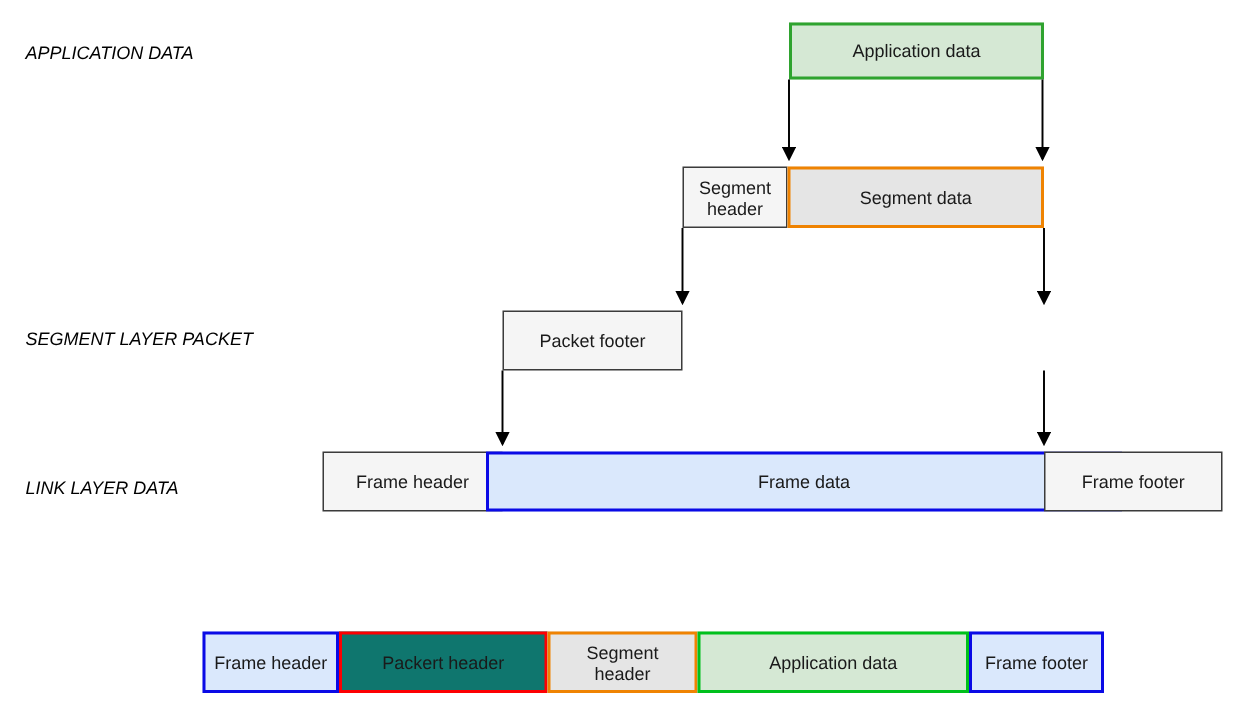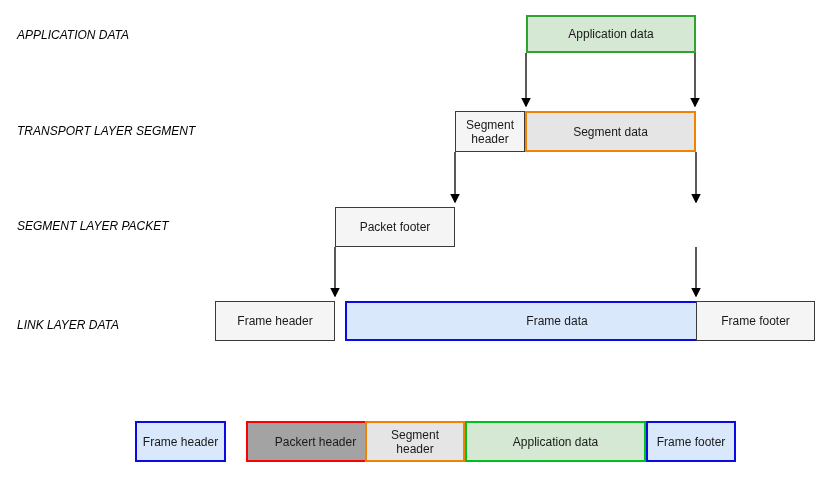--- a/index.html
+++ b/index.html
@@ -29,48 +29,47 @@
     font-size:12px;
     line-height:14px;
     color:#1a1a1a;
     padding:0 4px;
   }
   .gray   {background:#f5f5f5; border:1px solid #3b3b3b;}
   .green  {background:#d5e8d4; border:2px solid #2fa32f;}
   .green-b{background:#d5e8d4; border:2px solid #00c01c;}
   .orange {background:#e5e5e5; border:2px solid #ef8302;}
   .red    {background:#f8cecc; border:2px solid #fd0002;}
-  .pink   {background:#a3a3a3; border:2px solid #fd0002;margin-left:20px;}
+  .pink   {background:#0f766e; border:2px solid #fd0002;}
   .blue   {background:#dae8fc; border:2px solid #0a0ae6;}
   .blue-l {background:#dae8fc; border:2px solid #0a0ae6;}
   #arrow-overlay{
     position:absolute;
     left:0;top:0;width:831px;height:477px;
     pointer-events:none;
   }
 </style>
 </head>
 <body>
 
 <div id="canvas">
 
   <div class="caption" style="top:28px">APPLICATION DATA</div>
-  <div class="caption" style="top:124px">TRANSPORT LAYER SEGMENT</div>
   <div class="caption" style="top:219px">SEGMENT LAYER PACKET</div>
   <div class="caption" style="top:318px">LINK LAYER DATA</div>
 
   <div class="box green" style="left:526px;top:15px;width:170px;height:38px">Application data</div>
 
   <div class="box gray" style="left:455px;top:111px;width:70px;height:41px">Segment header</div>
   <div class="box orange" style="left:525px;top:111px;width:171px;height:41px">Segment data</div>
 
   <div class="box gray" style="left:335px;top:207px;width:120px;height:40px">Packet footer</div>
 
   <div class="box gray" style="left:215px;top:301px;width:120px;height:40px">Frame header</div>
-  <div class="box blue" style="left:345px;top:301px;width:424px;height:40px">Frame data</div>
+  <div class="box blue" style="left:324px;top:301px;width:424px;height:40px">Frame data</div>
   <div class="box gray" style="left:696px;top:301px;width:119px;height:40px">Frame footer</div>
 
   <div class="box blue-l" style="left:135px;top:421px;width:91px;height:41px">Frame header</div>
   <div class="box pink" style="left:226px;top:421px;width:139px;height:41px">Packert header</div>
   <div class="box orange" style="left:365px;top:421px;width:100px;height:41px">Segment header</div>
   <div class="box green-b" style="left:465px;top:421px;width:181px;height:41px">Application data</div>
   <div class="box blue-l" style="left:646px;top:421px;width:90px;height:41px">Frame footer</div>
 
   <svg id="arrow-overlay" viewBox="0 0 831 477">
     <defs>

